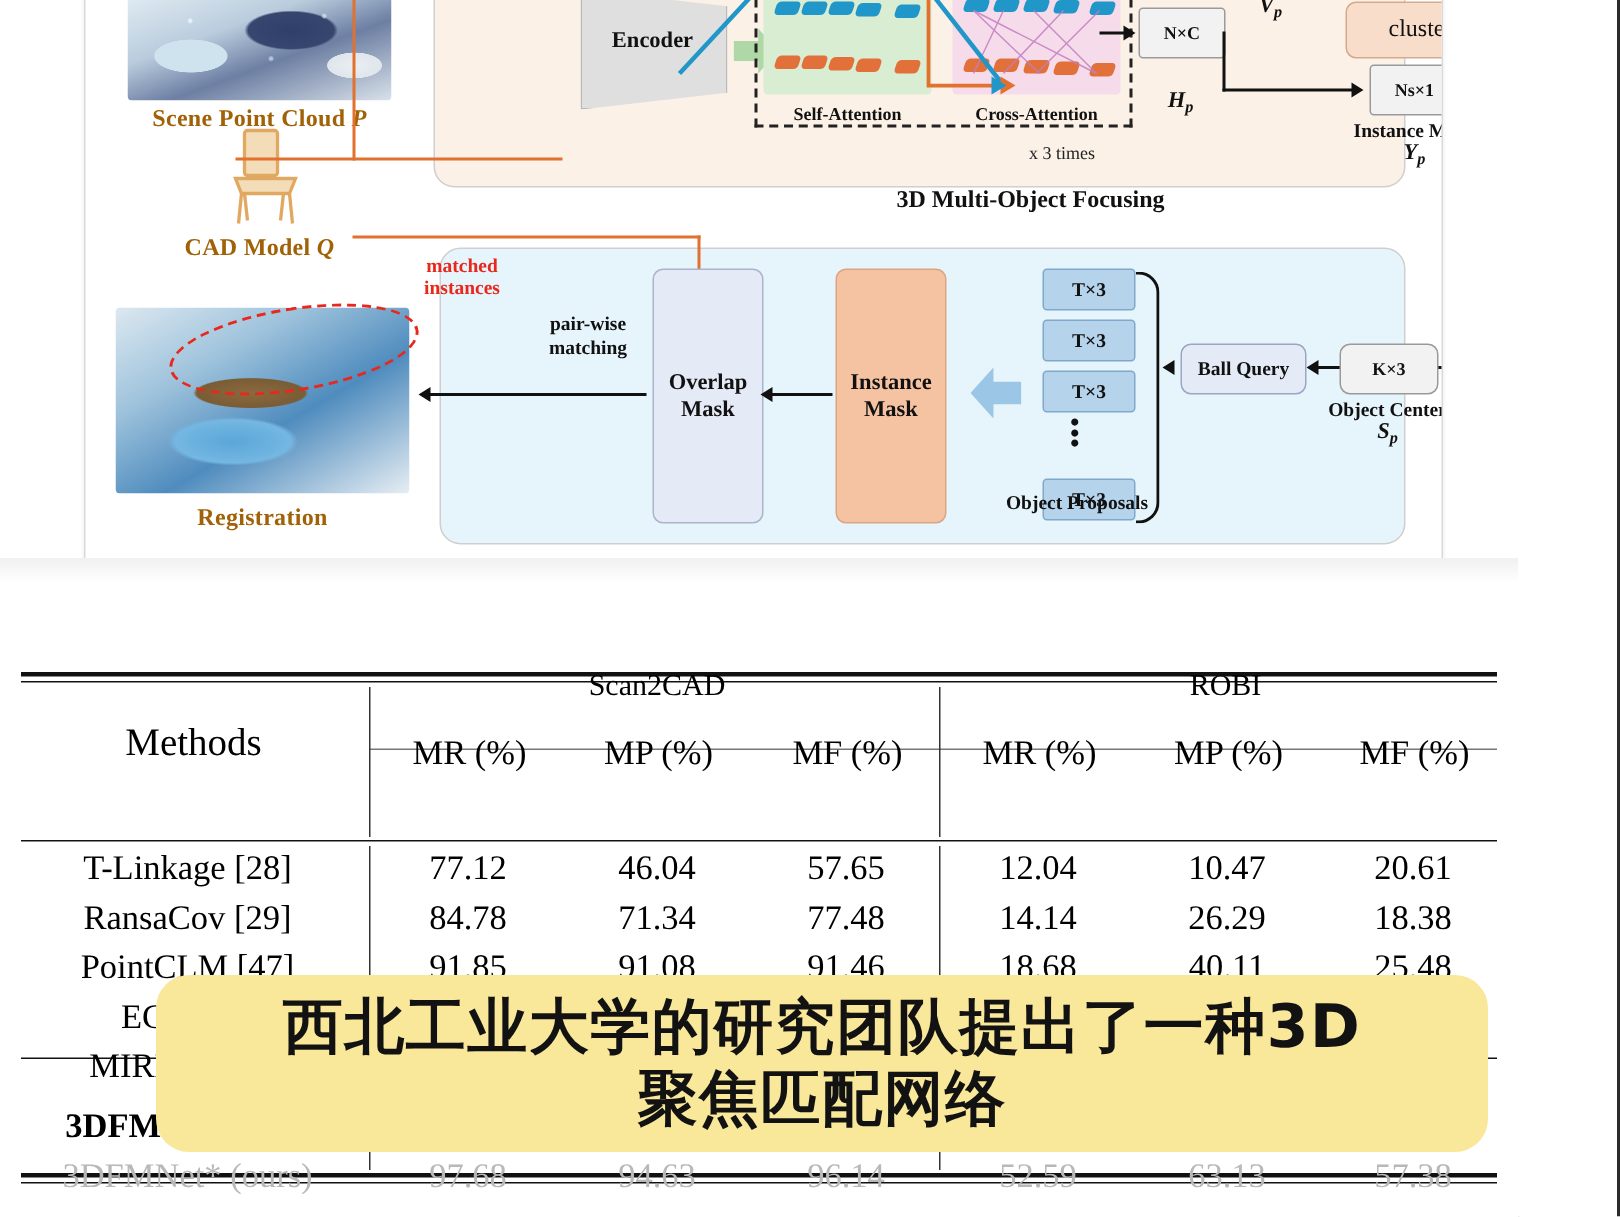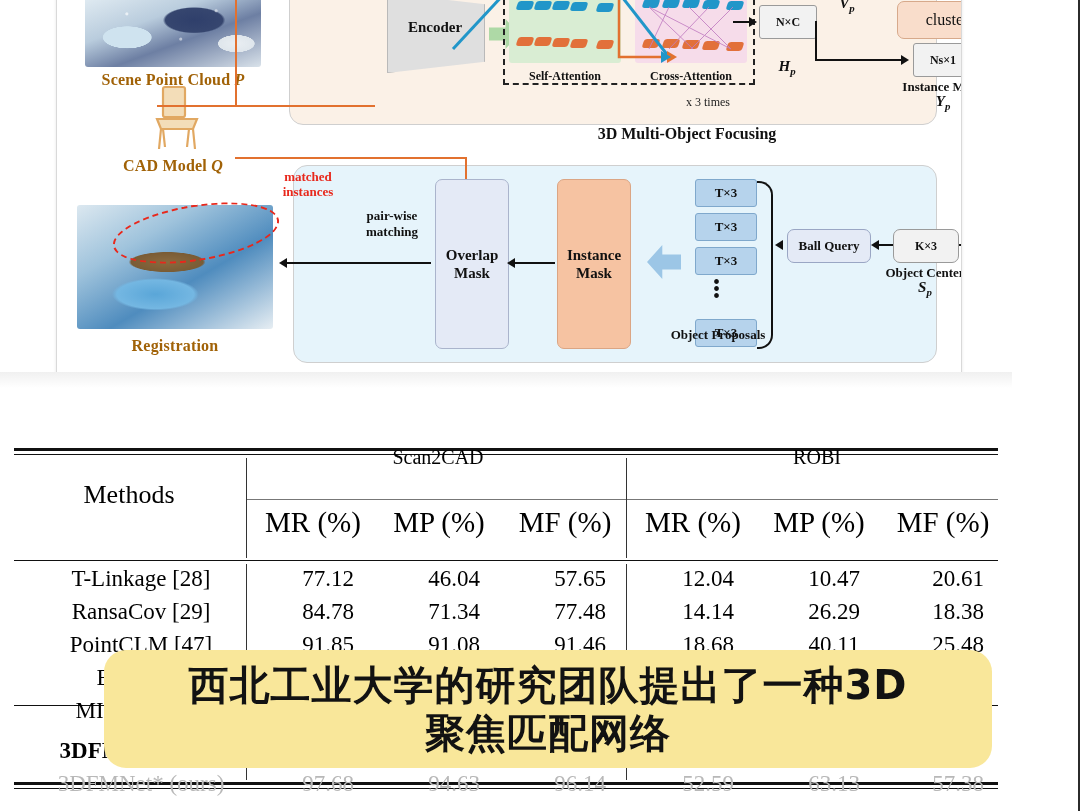--- a/index.html
+++ b/index.html
@@ -166,23 +166,23 @@
   .rule-pre-ours{position:absolute;left:14px;top:317px;width:984px;height:1px;background:#111;}
   .rule-bot{position:absolute;left:14px;top:394px;width:984px;height:3px;background:#111;}
   .rule-bot2{position:absolute;left:14px;top:400px;width:984px;height:1px;background:#111;}
 
   .vsep{position:absolute;width:1px;background:#333;}
 
   .hdr-methods{position:absolute;left:24px;top:92px;width:210px;text-align:center;font-size:26px;}
   .hdr-ds{position:absolute;top:58px;font-size:20px;text-align:center;}
   .hdr-scan{left:252px;width:372px;}
   .hdr-robi{left:636px;width:362px;}
-  .hdr-metric{position:absolute;top:118px;font-size:29px;text-align:center;}
-
-  .cellrow{position:absolute;left:16px;width:1012px;height:32px;text-decoration:underline;}
+  .hdr-metric{position:absolute;top:101px;font-size:23px;text-align:center;}
+
+  .cellrow{position:absolute;left:0;width:1012px;height:32px;text-decoration:underline;}
   .rname{position:absolute;left:14px;width:222px;text-align:center;font-size:23px;white-space:nowrap;}
   .rval{position:absolute;width:120px;text-align:center;font-size:23px;}
   .bold{font-weight:700;}
   .gray{color:#b8b8b8;}
 
   
   #subtitle{
     position:absolute;left:104px;top:650px;width:888px;height:118px;
     background:#f9e79a;border-radius:22px;
     display:flex;flex-direction:column;align-items:center;justify-content:center;

